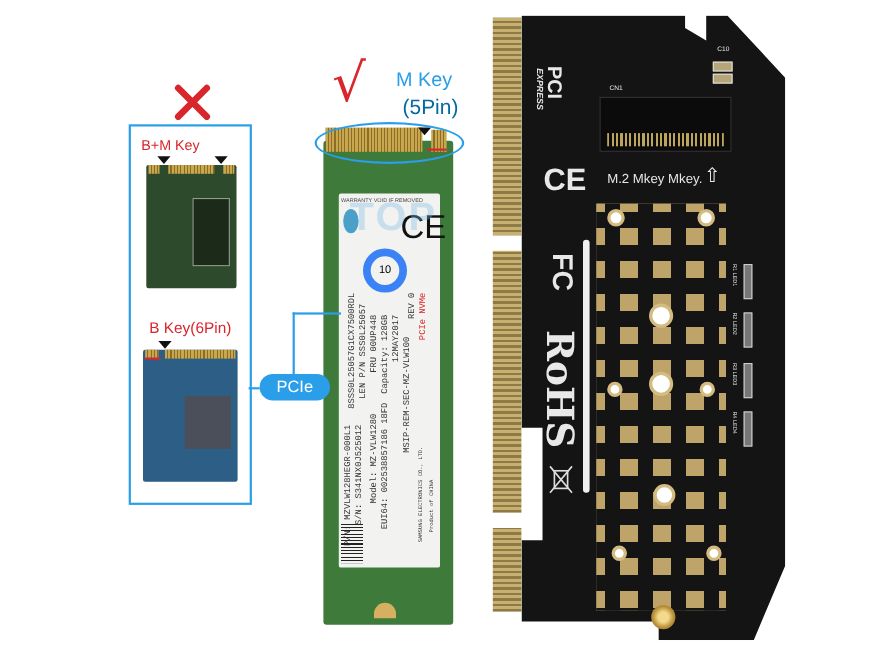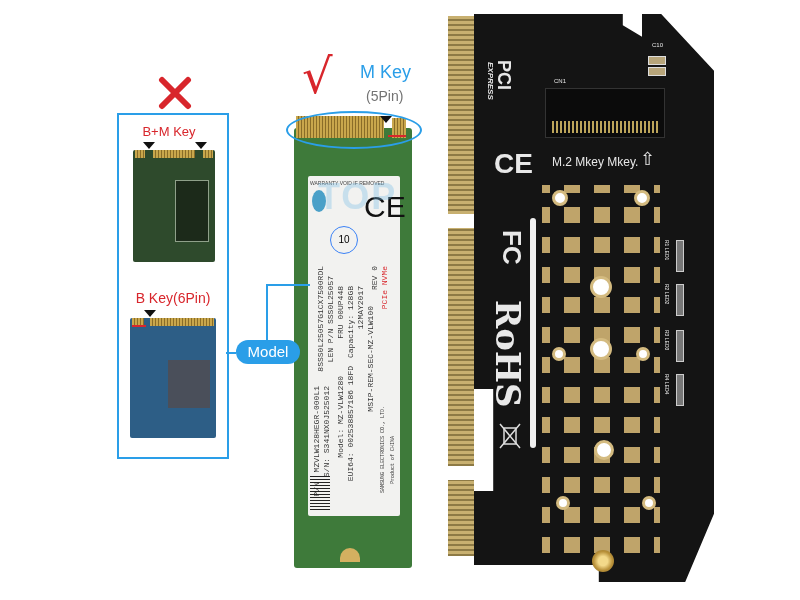--- a/index.html
+++ b/index.html
@@ -12,21 +12,21 @@
   .notch-arrow{width:0;height:0;border-left:6px solid transparent;border-right:6px solid transparent;border-top:7px solid #111;}
   .small-card{background:#2e4a2c;border-radius:2px;}
   .pins{background:repeating-linear-gradient(90deg,#c9a74c 0 2px,#8a6d28 2px 3px);}
   
   .ssd{left:294px;top:128px;width:118px;height:440px;background:#3e7a3a;border-radius:3px;}
   .ssd-pins{left:296px;top:116px;width:88px;height:22px;}
   .ssd-pins2{left:392px;top:118px;width:14px;height:20px;}
   .label-sticker{left:308px;top:176px;width:92px;height:340px;background:#f2f2f0;border-radius:2px;}
   .label-text{font-size:8px;color:#333;writing-mode:vertical-rl;transform:rotate(180deg);white-space:nowrap;font-family:"Liberation Mono",monospace;}
   .m-key{color:#2a9ee8;font-size:18px;}
-  .m-sub{color:#737373;font-size:14px;}
+  .m-sub{color:#0369a1;font-size:19px;}
   .check{color:#d8262c;font-size:48px;font-family:"DejaVu Serif",serif;}
   .ellipse{left:286px;top:111px;width:136px;height:38px;border:2px solid #2a9ee8;border-radius:50%;box-sizing:border-box;}
   .nvme-pill{left:236px;top:340px;width:64px;height:24px;background:#2a9ee8;border-radius:12px;color:#fff;font-size:15px;text-align:center;line-height:24px;}
   .leader{background:#2a9ee8;}
   
   .board{left:474px;top:14px;width:240px;height:568px;background:#141414;clip-path:polygon(0 0,62% 0,62% 2%,70% 4%,70% 0,78% 0,100% 10%,100% 88%,88% 100%,52% 100%,52% 97%,0 97%,0 84%,8% 84%,8% 66%,0 66%,0 0);}
   .gold-fingers{left:448px;top:16px;width:26px;height:540px;background:repeating-linear-gradient(180deg,#c8b070 0 3px,#8d7a45 3px 5px);}
   .finger-gap{left:446px;width:34px;height:14px;background:#fff;}
   .silk{color:#e8e8e8;}
   .heatsink{left:542px;top:185px;width:118px;height:370px;background:#bfa46a;
@@ -44,21 +44,21 @@
 </head>
 <body>
 
 <div class="abs x-mark">
   <svg width="34" height="34" viewBox="0 0 34 34">
       <path d="M4 4 L30 30 M30 4 L4 30" stroke="#d8262c" stroke-width="6" stroke-linecap="round"></path>
     </svg>
 </div>
 <div class="abs bad-box"></div>
 
-<div class="abs key-label" style="left:126px;top:124px;width:86px;">B+M Key</div>
+<div class="abs key-label" style="left:112px;top:124px;width:86px;">B+M Key</div>
 <div class="abs notch-arrow" style="left:143px;top:142px;"></div>
 <div class="abs notch-arrow" style="left:195px;top:142px;"></div>
 <div class="abs small-card" style="left:133px;top:150px;width:82px;height:112px;">
   <div class="pins" style="position:absolute;left:2px;top:0;width:10px;height:8px;"></div>
   <div class="pins" style="position:absolute;left:20px;top:0;width:42px;height:8px;"></div>
   <div class="pins" style="position:absolute;left:70px;top:0;width:10px;height:8px;"></div>
   <div style="position:absolute;left:42px;top:30px;width:32px;height:60px;background:#1c2a1a;border:1px solid #8fa08a;"></div>
 </div>
 
 <div class="abs key-label" style="left:124px;top:290px;width:98px;font-size:14px;">B Key(6Pin)</div>
@@ -78,42 +78,42 @@
 <div class="abs pins ssd-pins"></div>
 <div class="abs pins ssd-pins2"></div>
 <div class="abs" style="left:388px;top:135px;width:18px;height:2px;background:#d8262c;"></div>
 <div class="abs notch-arrow" style="left:380px;top:116px;"></div>
 <div class="abs ellipse"></div>
 
 <div class="abs label-sticker">
   <div class="abs" style="left:2px;top:4px;font-size:5px;color:#444;">WARRANTY VOID IF REMOVED</div>
   <div class="abs" style="left:4px;top:14px;width:14px;height:22px;border-radius:50%;background:#4aa0c8;"></div>
   <div class="abs" style="left:56px;top:14px;font-size:30px;color:#111;">CE</div>
-  <div class="abs" style="left:22px;top:50px;width:26px;height:26px;border:1px solid #3b82f6;border-radius:50%;font-size:10px;text-align:center;line-height:26px;">10</div>
+  <div class="abs" style="left:22px;top:50px;width:26px;height:26px;border:7px solid #3b82f6;border-radius:50%;font-size:10px;text-align:center;line-height:26px;">10</div>
   <div class="abs label-text" style="left:72px;top:90px;color:#d8262c;">PCIe NVMe</div>
   <div class="abs label-text" style="left:62px;top:90px;">REV 0</div>
   <div class="abs label-text" style="left:4px;top:210px;">P/N: MZVLW128HEGR-000L1</div>
   <div class="abs label-text" style="left:14px;top:210px;">S/N: S341NX0J525012</div>
   <div class="abs label-text" style="left:28px;top:200px;">Model: MZ-VLW1280</div>
   <div class="abs label-text" style="left:38px;top:190px;">EUI64: 002538857186 18FD</div>
   <div class="abs label-text" style="left:8px;top:90px;">8SSS0L25057G1CX7500RDL</div>
   <div class="abs label-text" style="left:18px;top:100px;">LEN P/N SSS0L25057</div>
   <div class="abs label-text" style="left:28px;top:110px;">FRU 00UP448</div>
   <div class="abs label-text" style="left:38px;top:110px;">Capacity: 128GB</div>
   <div class="abs label-text" style="left:48px;top:110px;">12MAY2017</div>
   <div class="abs label-text" style="left:58px;top:130px;">MSIP-REM-SEC-MZ-VLW100</div>
   <div class="abs label-text" style="left:72px;top:230px;font-size:5px;">SAMSUNG ELECTRONICS CO., LTD.</div>
   <div class="abs label-text" style="left:82px;top:260px;font-size:5px;">Product of CHINA</div>
   <div class="abs" style="left:2px;top:300px;width:20px;height:36px;background:repeating-linear-gradient(180deg,#222 0 1px,transparent 1px 3px);"></div>
 </div>
 <div class="abs" style="left:340px;top:548px;width:20px;height:14px;border-radius:10px 10px 0 0;background:#d4b060;"></div>
 
 <div class="abs leader" style="left:266px;top:284px;width:2px;height:58px;"></div>
 <div class="abs leader" style="left:266px;top:284px;width:44px;height:2px;"></div>
-<div class="abs nvme-pill">Model</div>
+<div class="abs nvme-pill">PCIe</div>
 <div class="abs leader" style="left:226px;top:352px;width:10px;height:2px;"></div>
 
 <div class="abs gold-fingers"></div>
 <div class="abs finger-gap" style="top:214px;"></div>
 <div class="abs finger-gap" style="top:466px;"></div>
 <div class="abs board"></div>
 
 <div class="abs silk" style="left:493px;top:60px;writing-mode:vertical-rl;font-size:18px;font-weight:bold;">PCI</div>
 <div class="abs silk" style="left:486px;top:62px;writing-mode:vertical-rl;font-size:8px;font-weight:bold;font-style:italic;">EXPRESS</div>
 <div class="abs silk" style="left:554px;top:78px;font-size:6px;">CN1</div>

